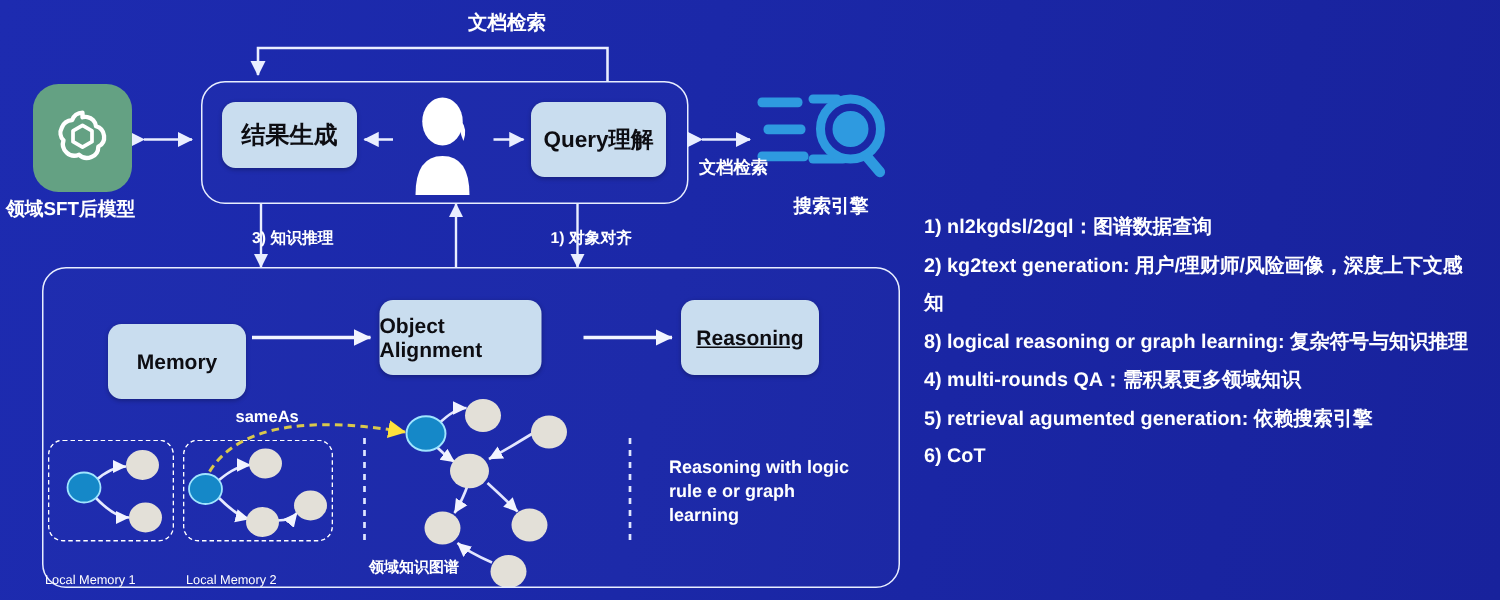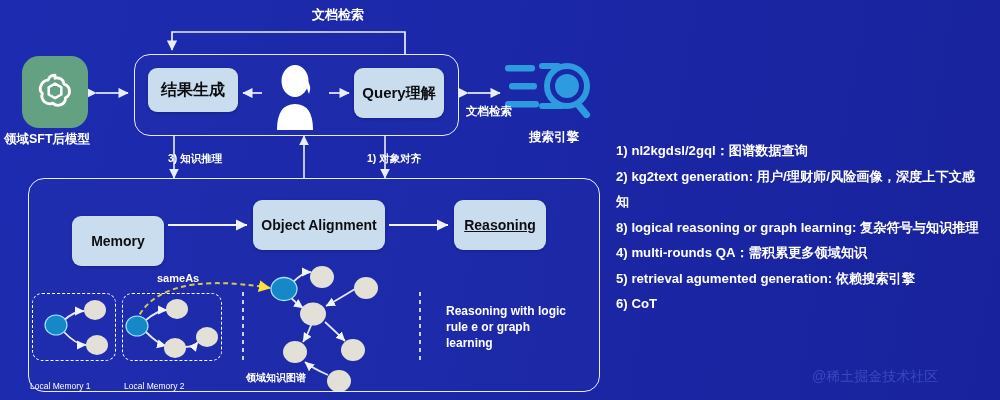--- a/index.html
+++ b/index.html
@@ -40,21 +40,21 @@
   #top-panel{left:134px;top:54px;width:323px;height:80px;}
   #box-result{left:148px;top:68px;width:90px;height:44px;font-size:16px;}
   #box-query{left:354px;top:68px;width:90px;height:50px;font-size:15px;}
 
   
   #person{left:267px;top:60px;width:56px;height:70px;}
 
   
   #bottom-panel{left:28px;top:178px;width:570px;height:212px;}
   #box-memory{left:72px;top:200px;width:92px;height:50px;font-size:14px;margin-top:16px;}
-  #box-objalign{left:253px;top:200px;width:132px;height:50px;font-size:14px;}
+  #box-objalign{left:253px;top:200px;width:108px;height:50px;font-size:14px;}
   #box-reason{left:454px;top:200px;width:92px;height:50px;font-size:14px;text-decoration:underline;}
 
   .memcard{position:absolute;border:1.6px dashed #ffffff;border-radius:10px;}
   #mem1{left:32px;top:293px;width:82px;height:66px;}
   #mem2{left:122px;top:293px;width:98px;height:66px;}
   #mem1-lbl{left:30px;top:381px;font-size:8.5px;font-weight:normal;}
   #mem2-lbl{left:124px;top:381px;font-size:8.5px;font-weight:normal;}
   #kg-lbl{left:246px;top:371px;font-size:10px;}
   #sameas-lbl{left:157px;top:272px;font-size:11px;}
   #reason-note{left:446px;top:303px;width:120px;font-size:12px;
@@ -208,14 +208,13 @@
 
   <div id="list">
     <div>1) nl2kgdsl/2gql：图谱数据查询</div>
     <div>2) kg2text generation: 用户/理财师/风险画像，深度上下文感知</div>
     <div>8) logical reasoning or graph learning: 复杂符号与知识推理</div>
     <div>4) multi-rounds QA：需积累更多领域知识</div>
     <div>5) retrieval agumented generation: 依赖搜索引擎</div>
     <div>6) CoT</div>
   </div>
 
-  <div id="wm" class="lbl">@稀土掘金技术社区</div>
 </div>
 
 </body></html>

